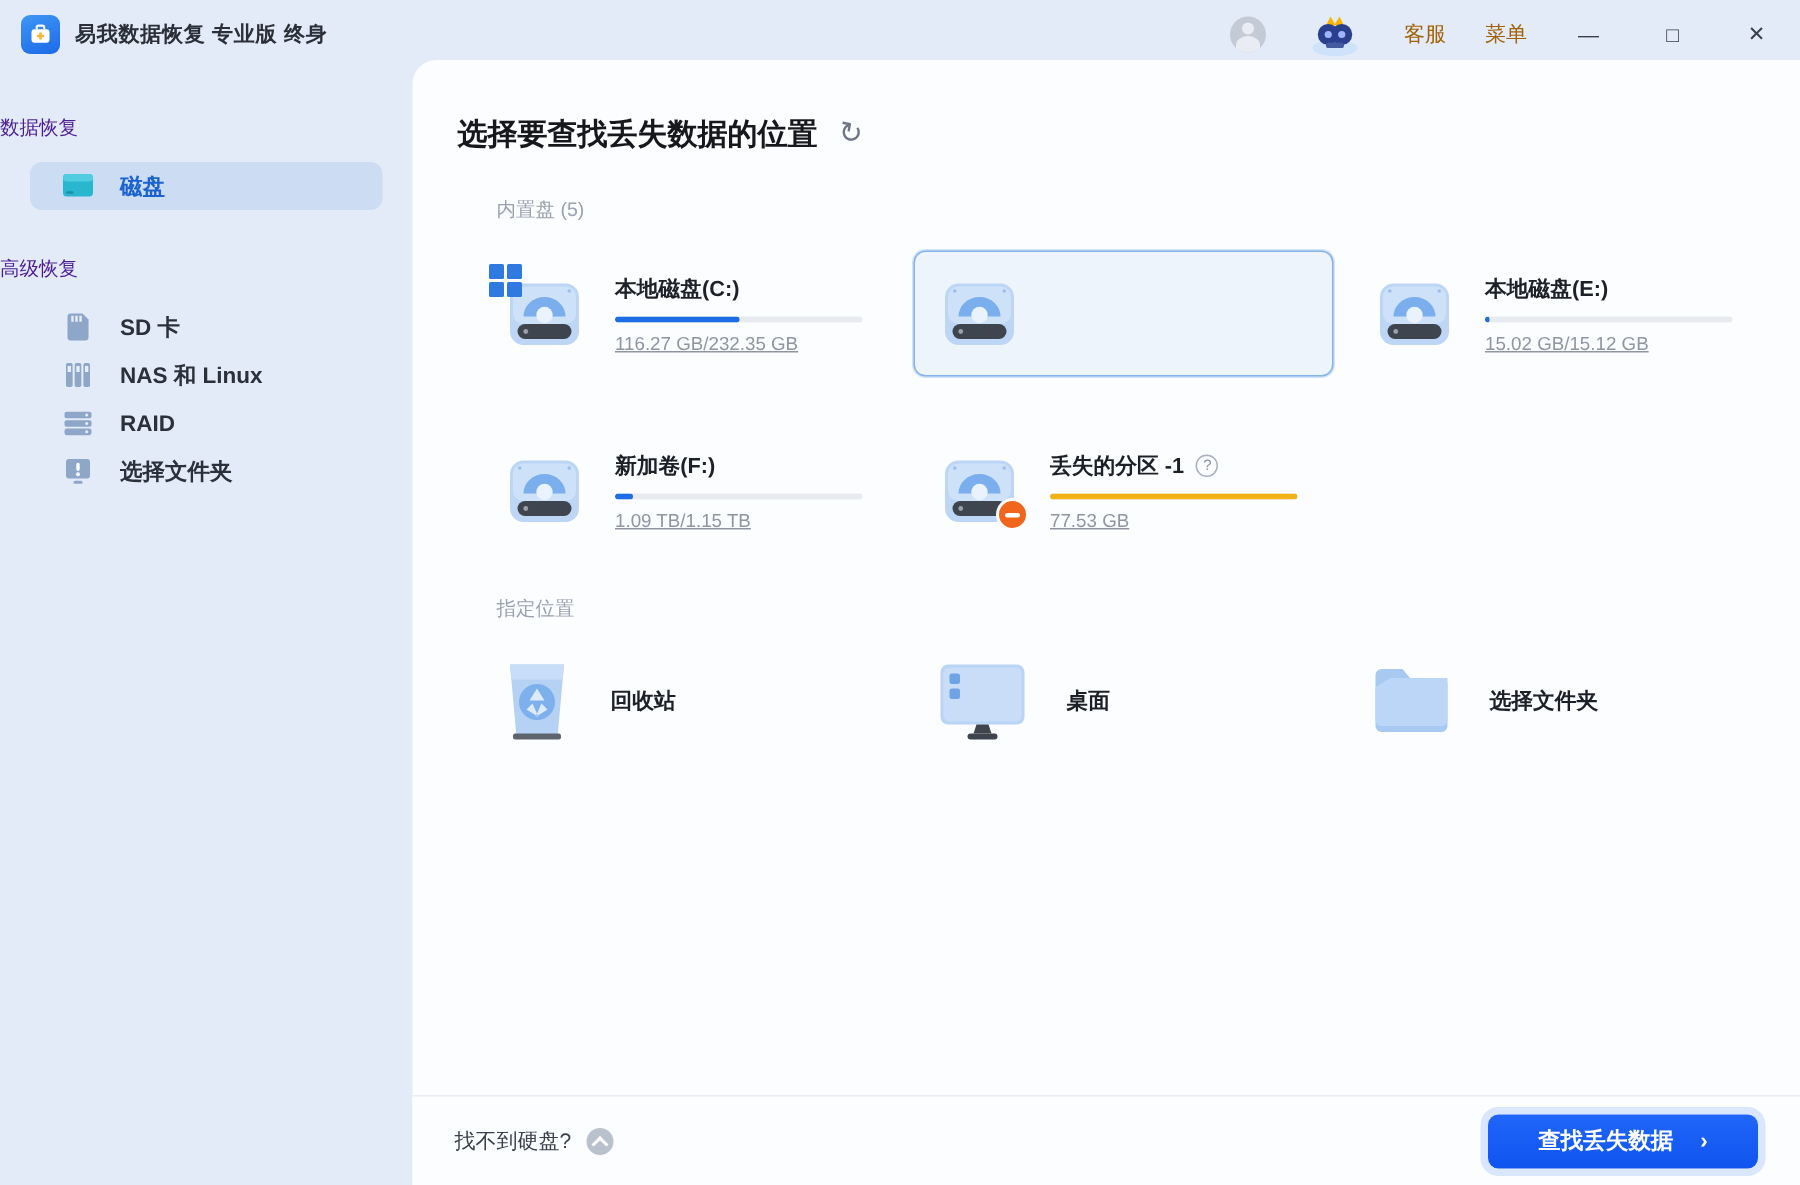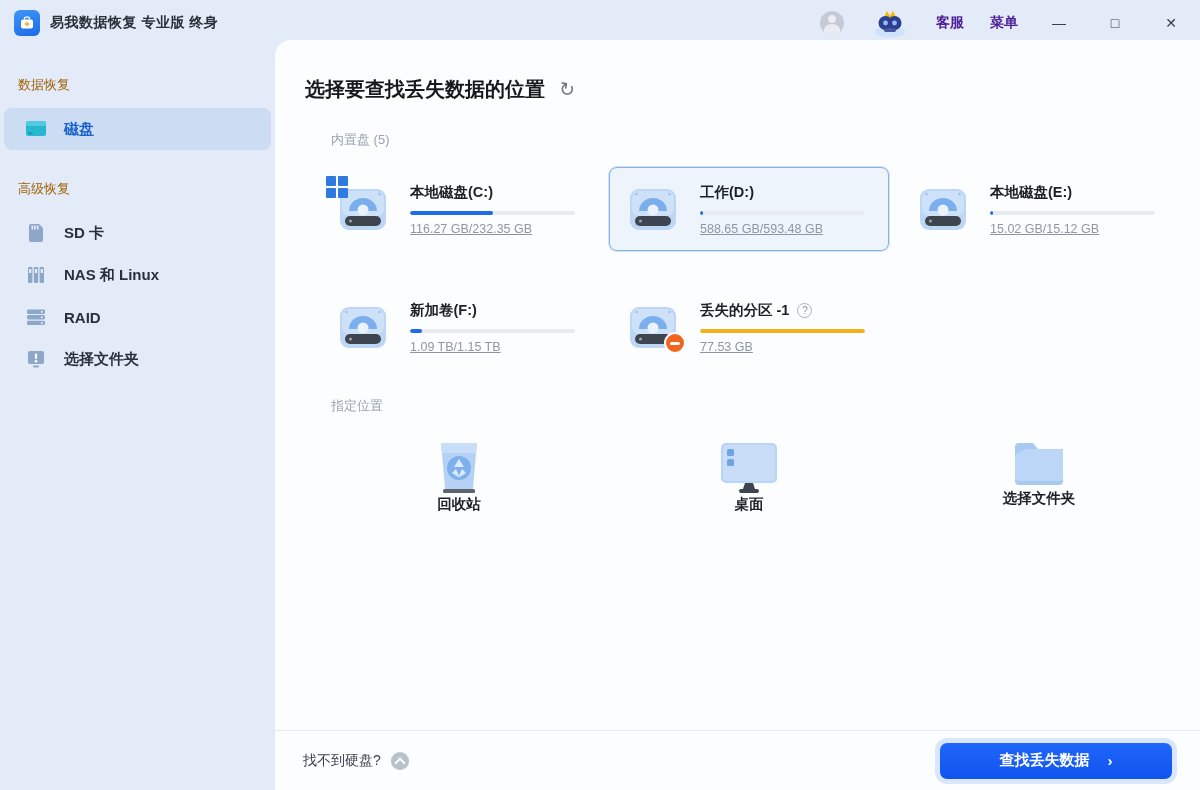--- a/index.html
+++ b/index.html
@@ -11,27 +11,27 @@
   .titlebar { position:absolute; top:0; left:0; right:0; height:45px;
     display:flex; align-items:center; padding:0 14px;justify-content:center; }
   .app-icon { width:26px; height:26px; border-radius:6px;
     background:linear-gradient(160deg,#3f96f5,#1b6ae8);
     display:flex; align-items:center; justify-content:center; margin-right:10px; }
   .app-title { font-size:14px; font-weight:bold; color:#2a2f38; letter-spacing:.5px; }
   .titlebar-right { margin-left:auto; display:flex; align-items:center; gap:26px; }
   .avatar { width:24px; height:24px; border-radius:50%; background:#c5cbd6; position:relative; overflow:hidden; }
   .avatar:before { content:""; position:absolute; top:4px; left:8px; width:8px; height:8px; border-radius:50%; background:#e9edf3; }
   .avatar:after { content:""; position:absolute; top:13px; left:4px; width:16px; height:12px; border-radius:50% 50% 0 0; background:#e9edf3; }
-  .tb-link { font-size:14px; font-weight:bold; color:#4c1d95; cursor:pointer; }
+  .tb-link { font-size:14px; font-weight:normal; color:#a16207; cursor:pointer; }
   .win-btn { font-size:14px; color:#3a4049; width:30px; text-align:center; cursor:pointer; }
 
   
   .sidebar { position:absolute; top:40px; left:0; width:275px; bottom:0; padding-top:36px; }
-  .side-section-label { color:#a16207; font-size:13px; padding-left:18px; margin-bottom:14px; }
-  .side-item { display:flex; align-items:center; height:42px; margin:0 4px; border-radius:8px;
+  .side-section-label { color:#4c1d95; font-size:13px; margin-bottom:14px; }
+  .side-item { display:flex; align-items:center; height:32px; margin:0 20px; border-radius:8px;
     padding-left:20px; gap:16px; cursor:pointer; }
   .side-item .lbl { font-size:15px; font-weight:bold; color:#2b313b; }
   .side-item.selected { background:#ccdcf2; }
   .side-item.selected .lbl { color:#1b63cf; }
   .side-gap { height:30px; }
   .side-icon { width:24px; height:24px; display:flex; align-items:center; justify-content:center; }
 
   
   .main { position:absolute; top:40px; left:275px; right:0; bottom:0;
     background:#fcfdff; border-top-left-radius:16px; }
@@ -54,32 +54,32 @@
   .card-info { flex:1; min-width:0; }
   .drive-name { font-size:14.5px; font-weight:bold; color:#1d2127; display:flex; align-items:center; gap:8px; }
   .help-icon { width:15px; height:15px; border:1px solid #aab2bd; border-radius:50%; color:#8a929e;
     font-size:10px; font-weight:normal; display:inline-flex; align-items:center; justify-content:center; }
   .bar { width:165px; height:4px; border-radius:2px; background:#e8ecf1; margin:9px 0 7px; overflow:hidden; }
   .bar i { display:block; height:100%; border-radius:2px; background:#1e6ce6; }
   .bar.warn i { background:#f2b216; }
   .drive-size { font-size:12.5px; color:#8f96a1;text-decoration:underline; }
 
   .locations { margin-left:44px; display:grid; grid-template-columns:280px 280px 280px; column-gap:10px; }
-  .loc { display:flex; align-items:center; padding:6px 14px; cursor:pointer;flex-direction:column; }
+  .loc { display:flex; align-items:center; gap:24px; padding:6px 14px; cursor:pointer; }
   .loc-label { font-size:14.5px; font-weight:bold; color:#1d2127; }
 
   
   .footer { position:absolute; left:0; right:0; bottom:0; height:60px; border-top:1px solid #e7ecf3;
     display:flex; align-items:center; padding:0 28px; background:#fcfdff; border-bottom-left-radius:0; }
   .footer-help { display:flex; align-items:center; gap:10px; cursor:pointer; }
   .footer-help-text { font-size:14px; color:#3a414b; }
   .chev-circle { width:18px; height:18px; border-radius:50%; background:#b9c1cc; position:relative; }
   .chev-circle:before { content:""; position:absolute; left:5px; top:7px; width:6px; height:6px;
     border-left:2px solid #fff; border-top:2px solid #fff; transform:rotate(45deg); }
-  .scan-btn { margin-left:auto; width:232px; height:36px; border:none; border-radius:7px;
+  .scan-btn { margin-left:auto; width:180px; height:36px; border:none; border-radius:7px;
     background:linear-gradient(180deg,#2066fa,#0f54ee); color:#fff; font-size:15px; font-weight:bold;
     font-family:inherit; display:flex; align-items:center; justify-content:center; gap:18px; cursor:pointer;
     box-shadow:0 0 0 5px rgba(46,112,250,.16); }
   .scan-arrow { font-size:15px; font-weight:bold; }
 
   svg { display:block; }
 </style>
 </head>
 <body>
 
@@ -229,27 +229,20 @@
           <rect x="6" y="9" width="46" height="41" rx="9" fill="#bdd6f6"></rect>
           <rect x="8" y="11" width="42" height="25" rx="7" fill="#cde1f9"></rect>
           <path d="M15 31 a14 13 0 0 1 28 0 z" fill="#7aaeed"></path>
           <circle cx="29" cy="30" r="5.5" fill="#e9f2fd"></circle>
           <rect x="11" y="36" width="36" height="10" rx="5" fill="#3e454f"></rect>
           <circle cx="16.5" cy="41" r="1.6" fill="#9aa1aa"></circle>
           <circle cx="12.5" cy="14" r="1.2" fill="#9dbdea"></circle>
           <circle cx="45.5" cy="14" r="1.2" fill="#9dbdea"></circle>
         </svg>
       </div>
-      <div class="card-info">
-        <div class="drive-name">工作(D:)</div>
-        <div class="bar">
-            <i style="width: 2%;"></i>
-          </div>
-        <div class="drive-size">588.65 GB/593.48 GB</div>
-      </div>
     </div>
 
     <div class="card">
       <div class="disk-wrap">
         <svg width="58" height="58" viewBox="0 0 58 58">
           <rect x="6" y="9" width="46" height="41" rx="9" fill="#bdd6f6"></rect>
           <rect x="8" y="11" width="42" height="25" rx="7" fill="#cde1f9"></rect>
           <path d="M15 31 a14 13 0 0 1 28 0 z" fill="#7aaeed"></path>
           <circle cx="29" cy="30" r="5.5" fill="#e9f2fd"></circle>
           <rect x="11" y="36" width="36" height="10" rx="5" fill="#3e454f"></rect>

